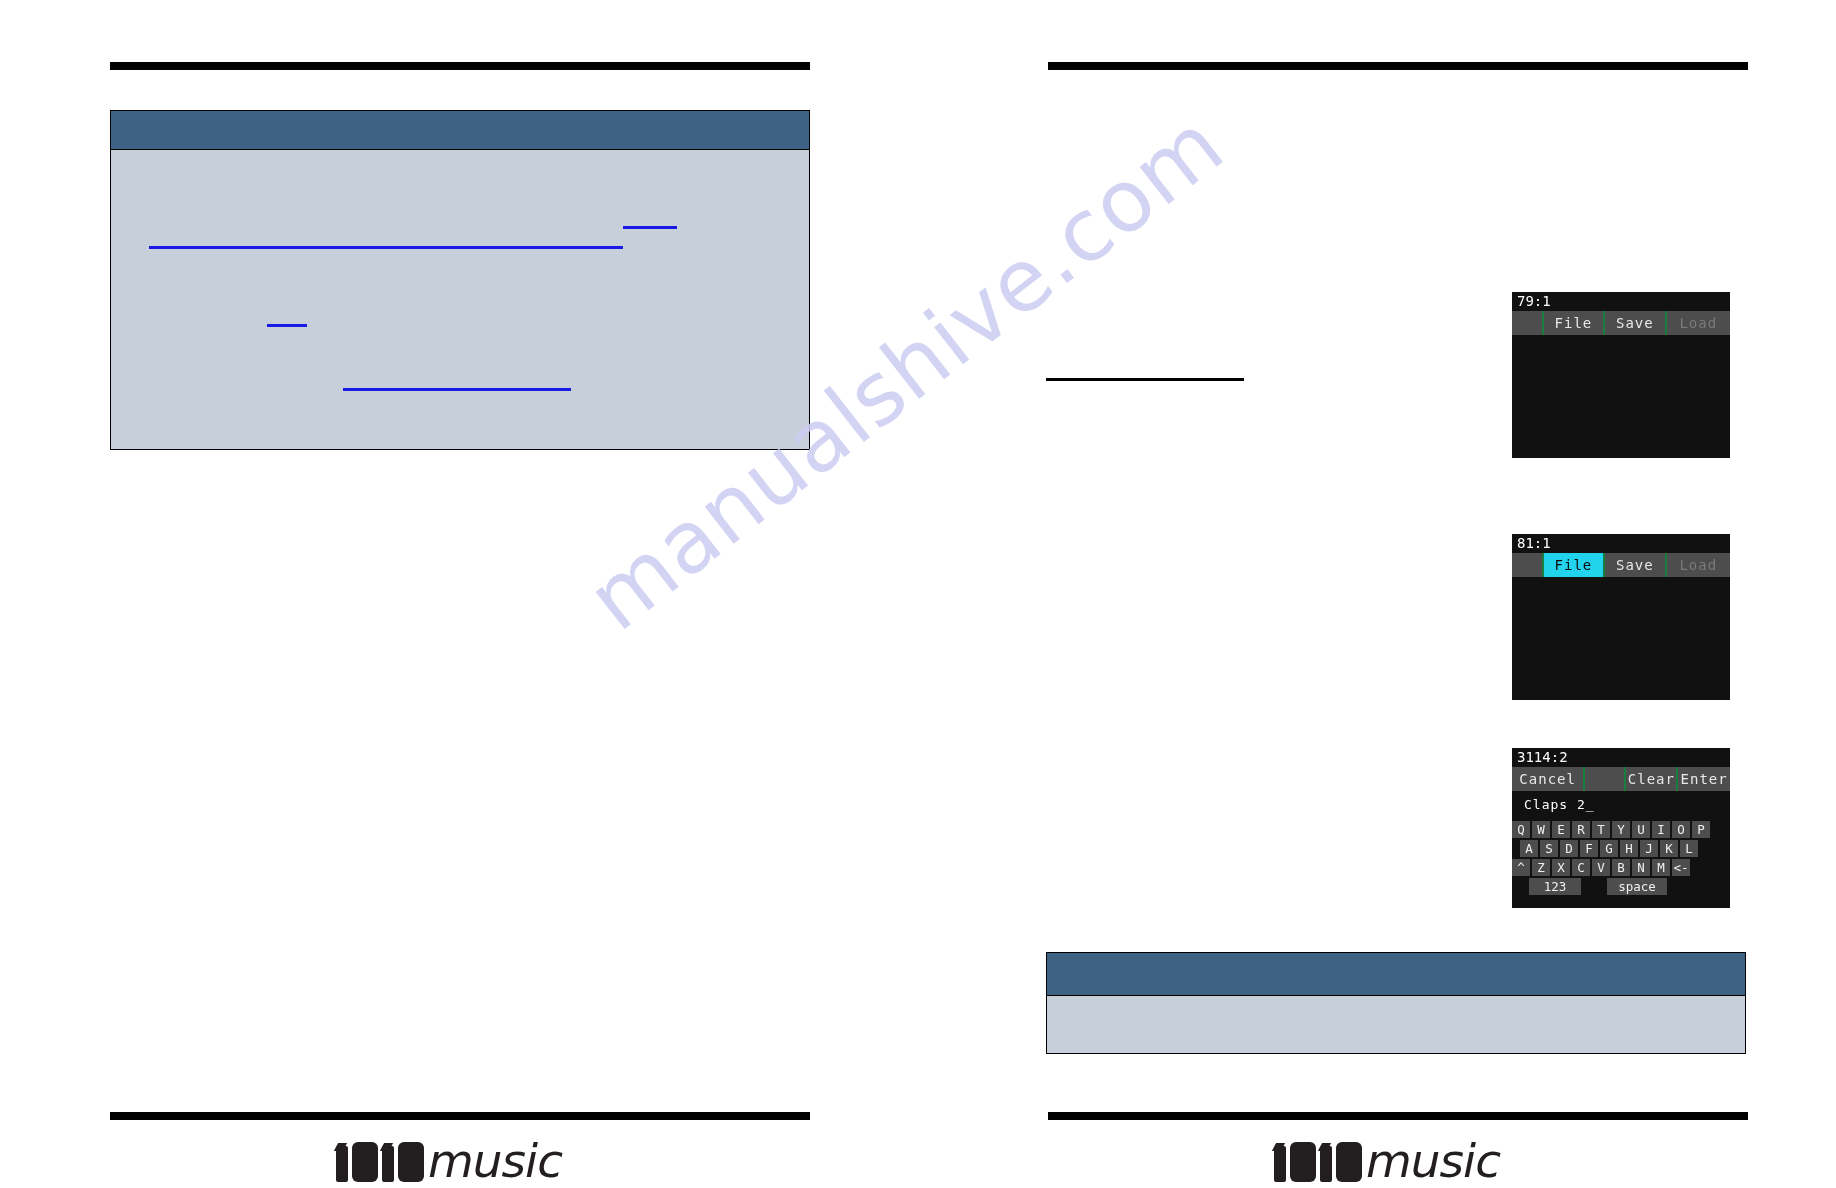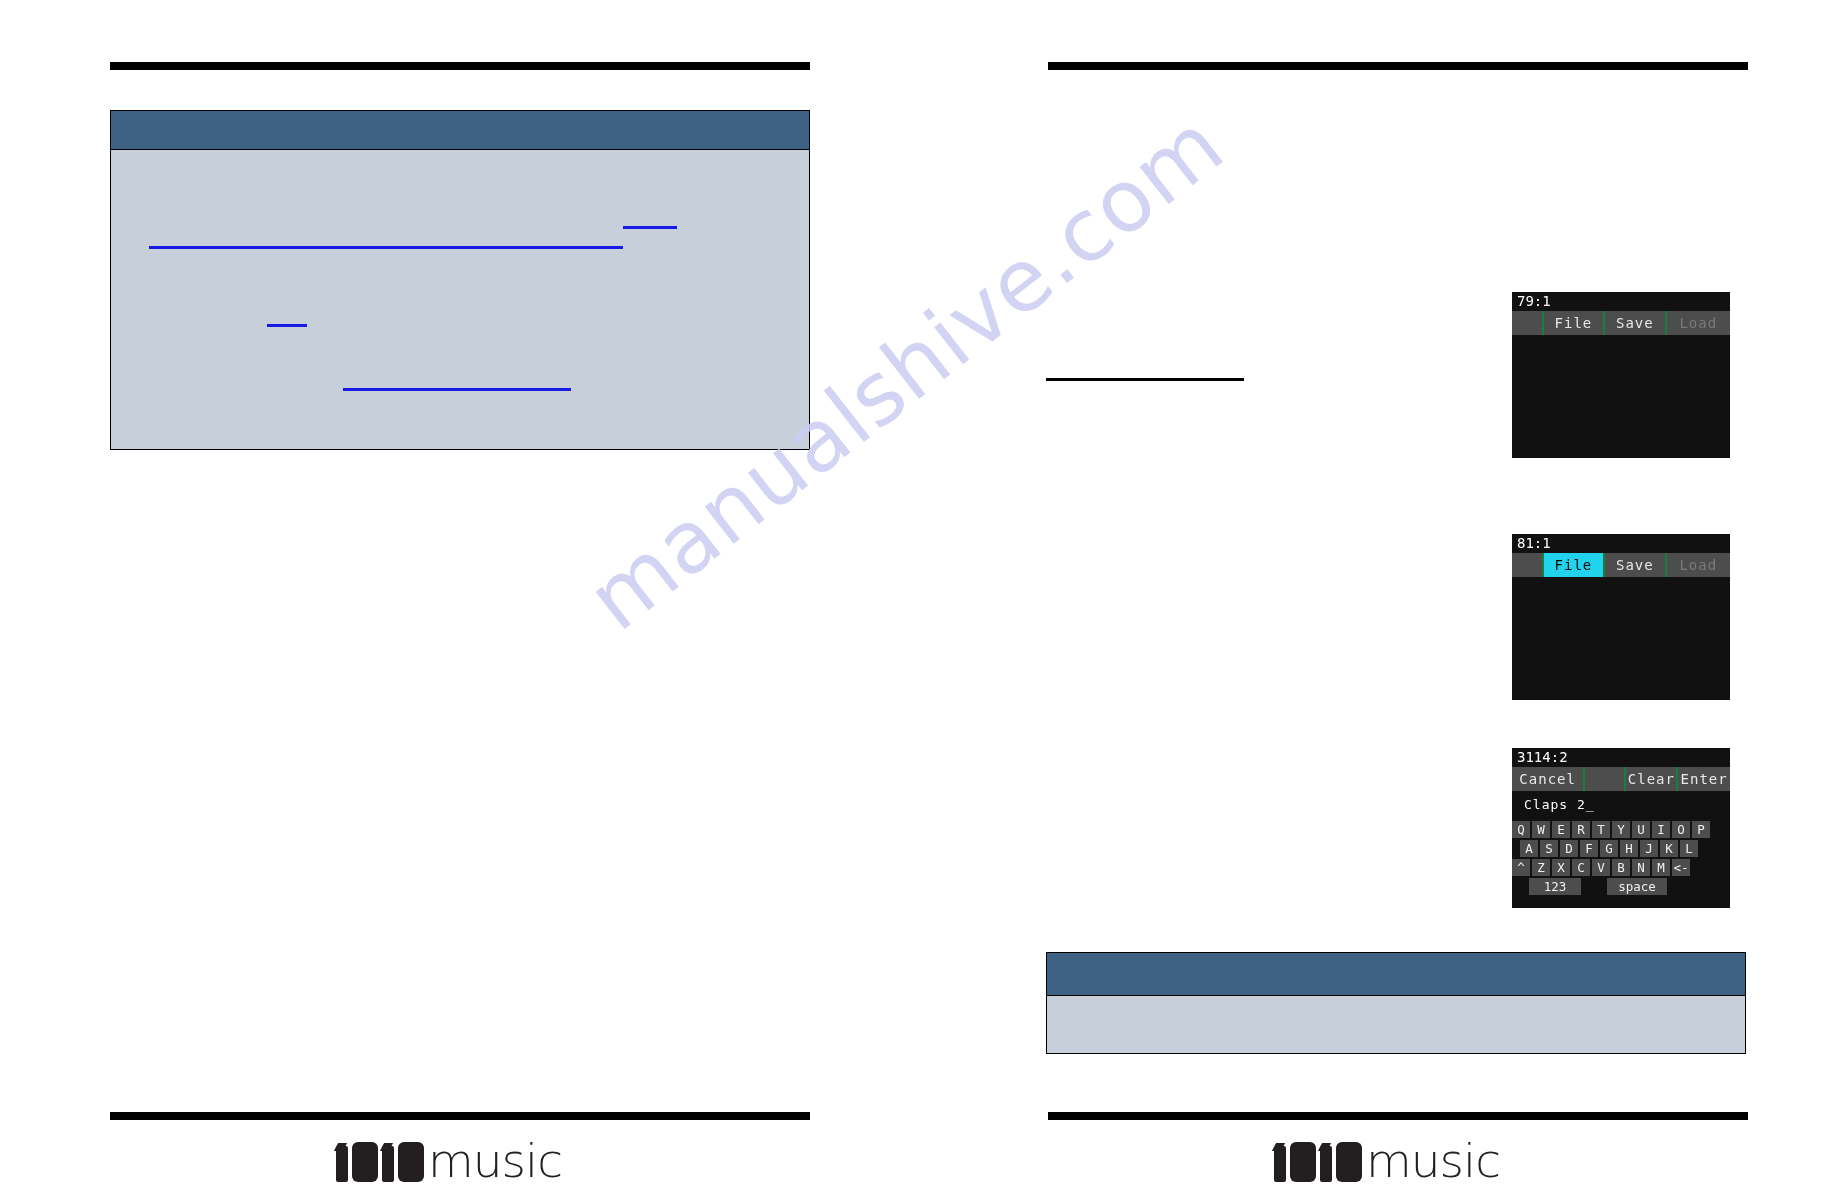--- a/index.html
+++ b/index.html
@@ -85,20 +85,21 @@
     border-radius: 6px;
   }
   .logo-word {
     font-family: "DejaVu Sans", sans-serif;
     font-size: 47px;
     font-weight: 300;
     color: #231f20;
     letter-spacing: -1px;
     margin-left: 4px;
     line-height: 40px;
+    font-style: italic;
   }
 
   
   .callout {
     position: absolute;
     border: 1.5px solid #000000;
     box-sizing: border-box;
     background: #c7cfda;
   }
   .callout .callout-head {

